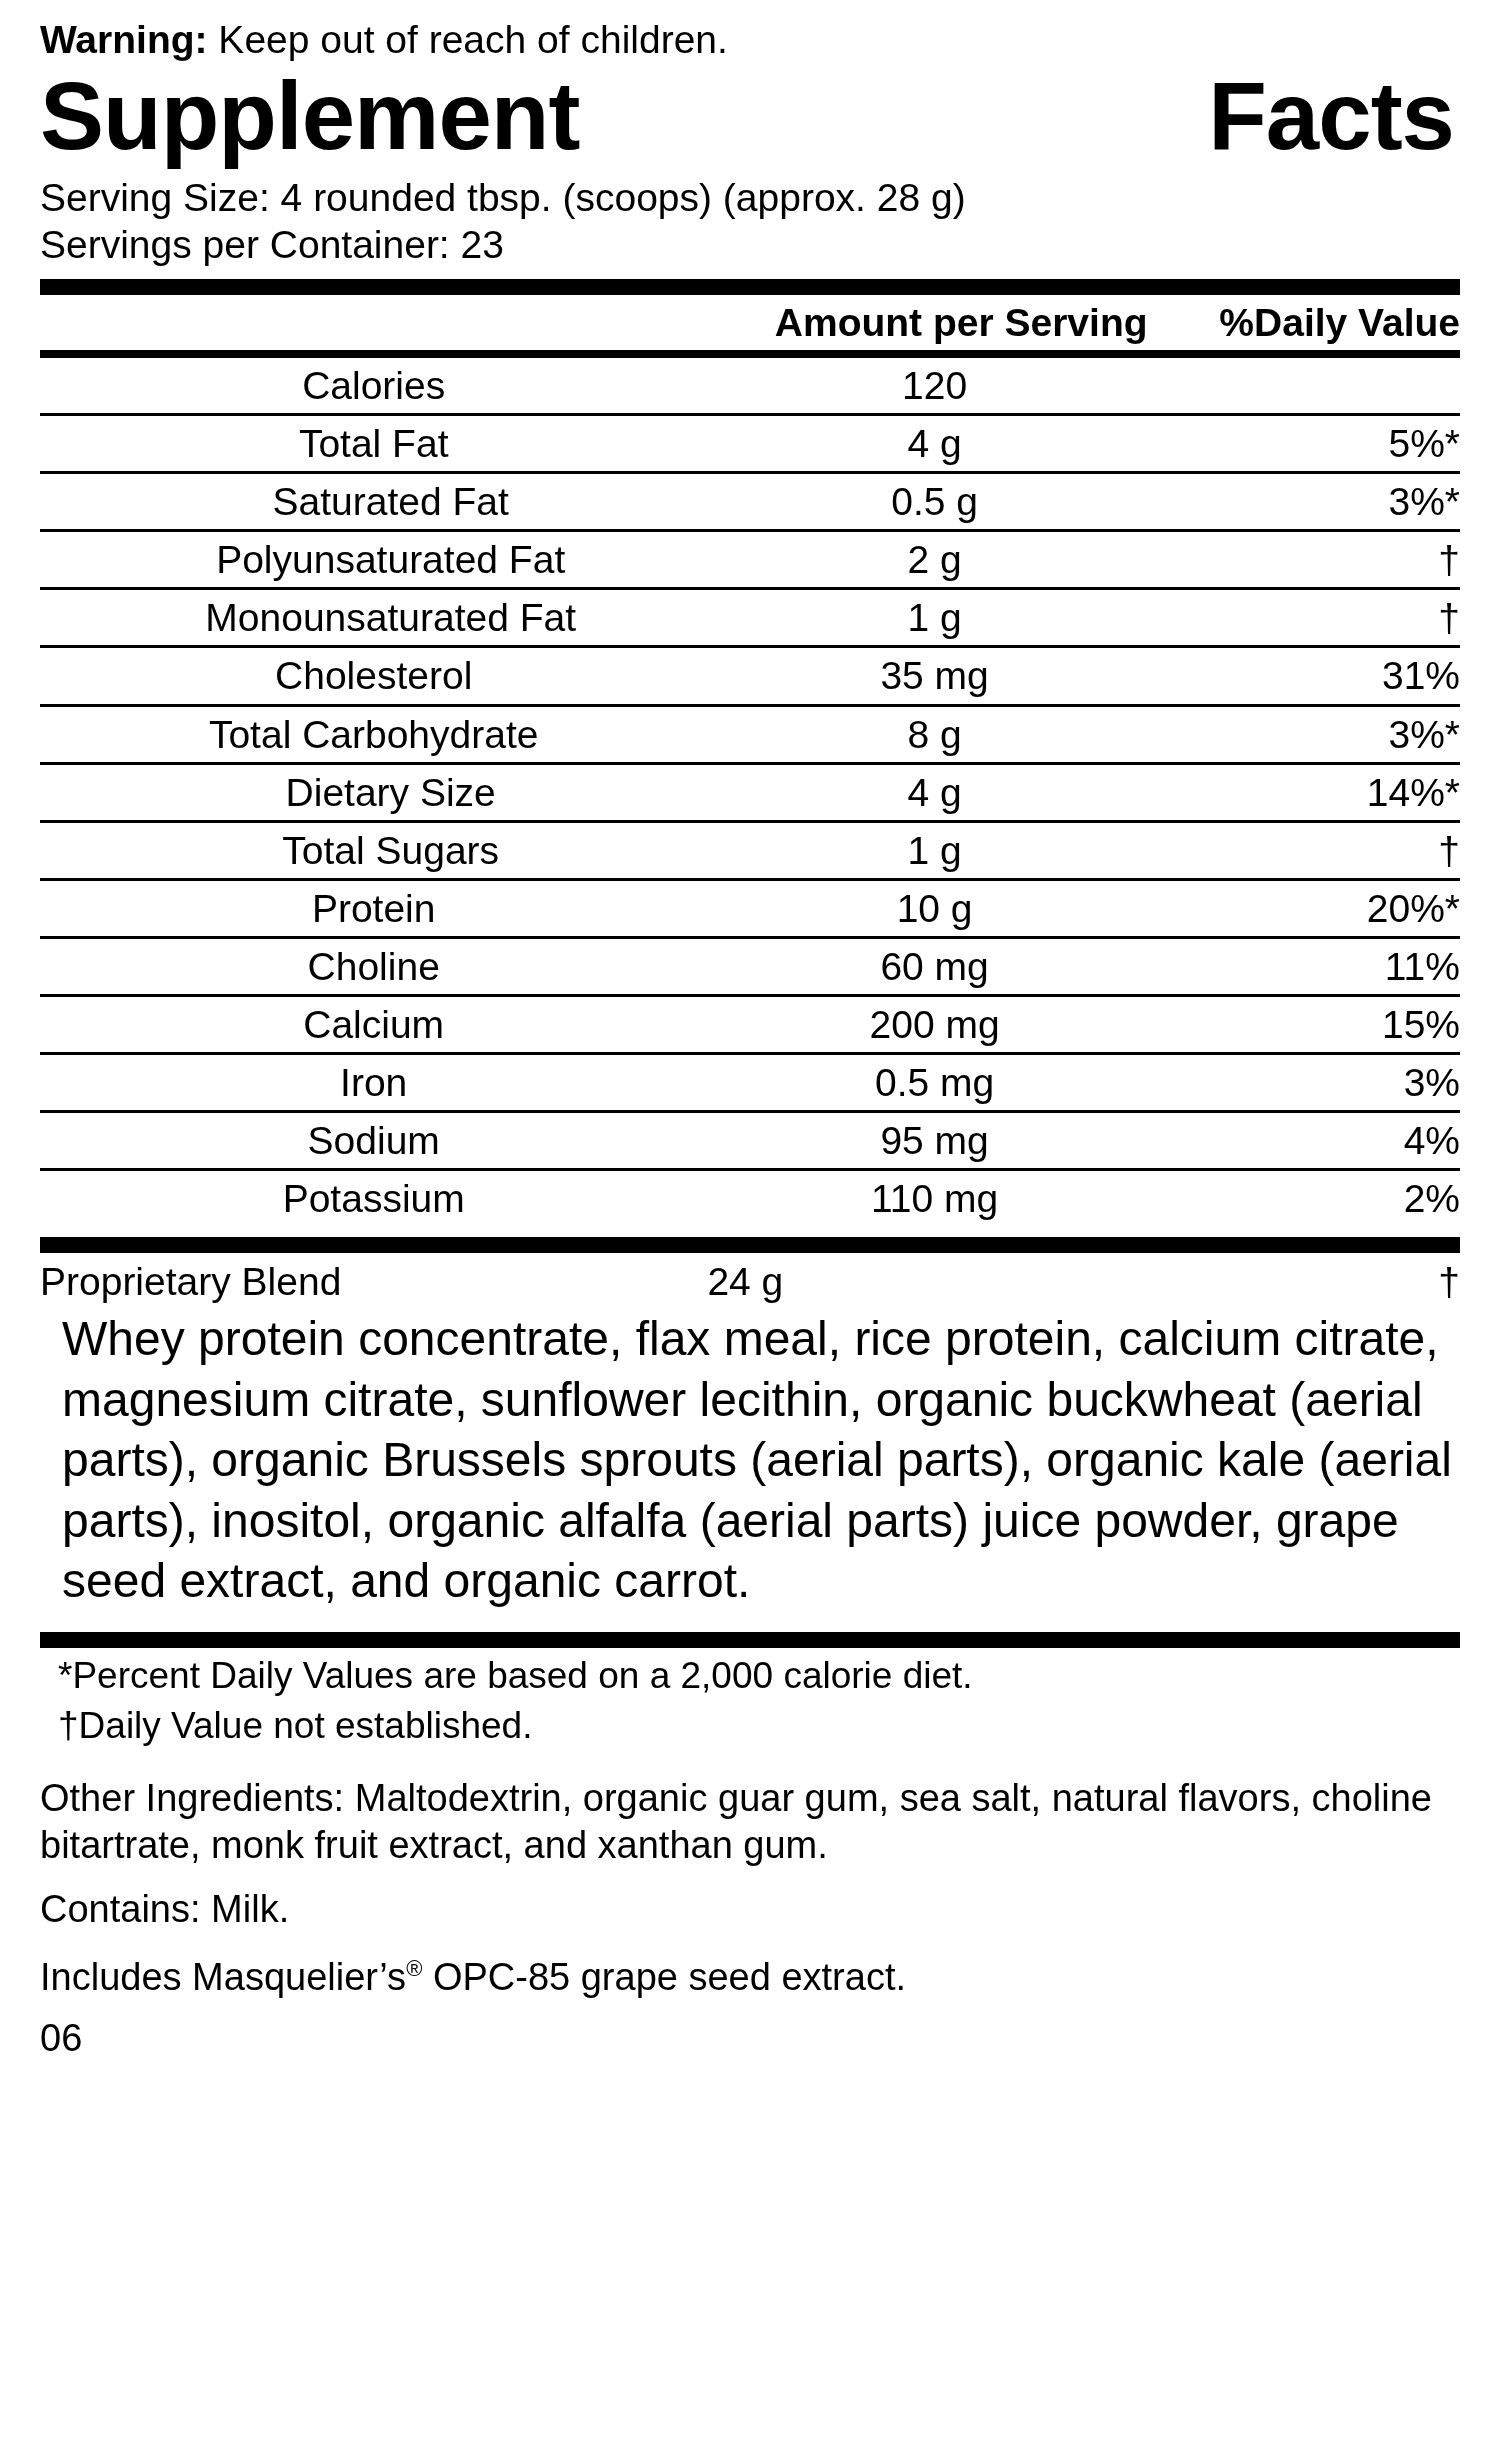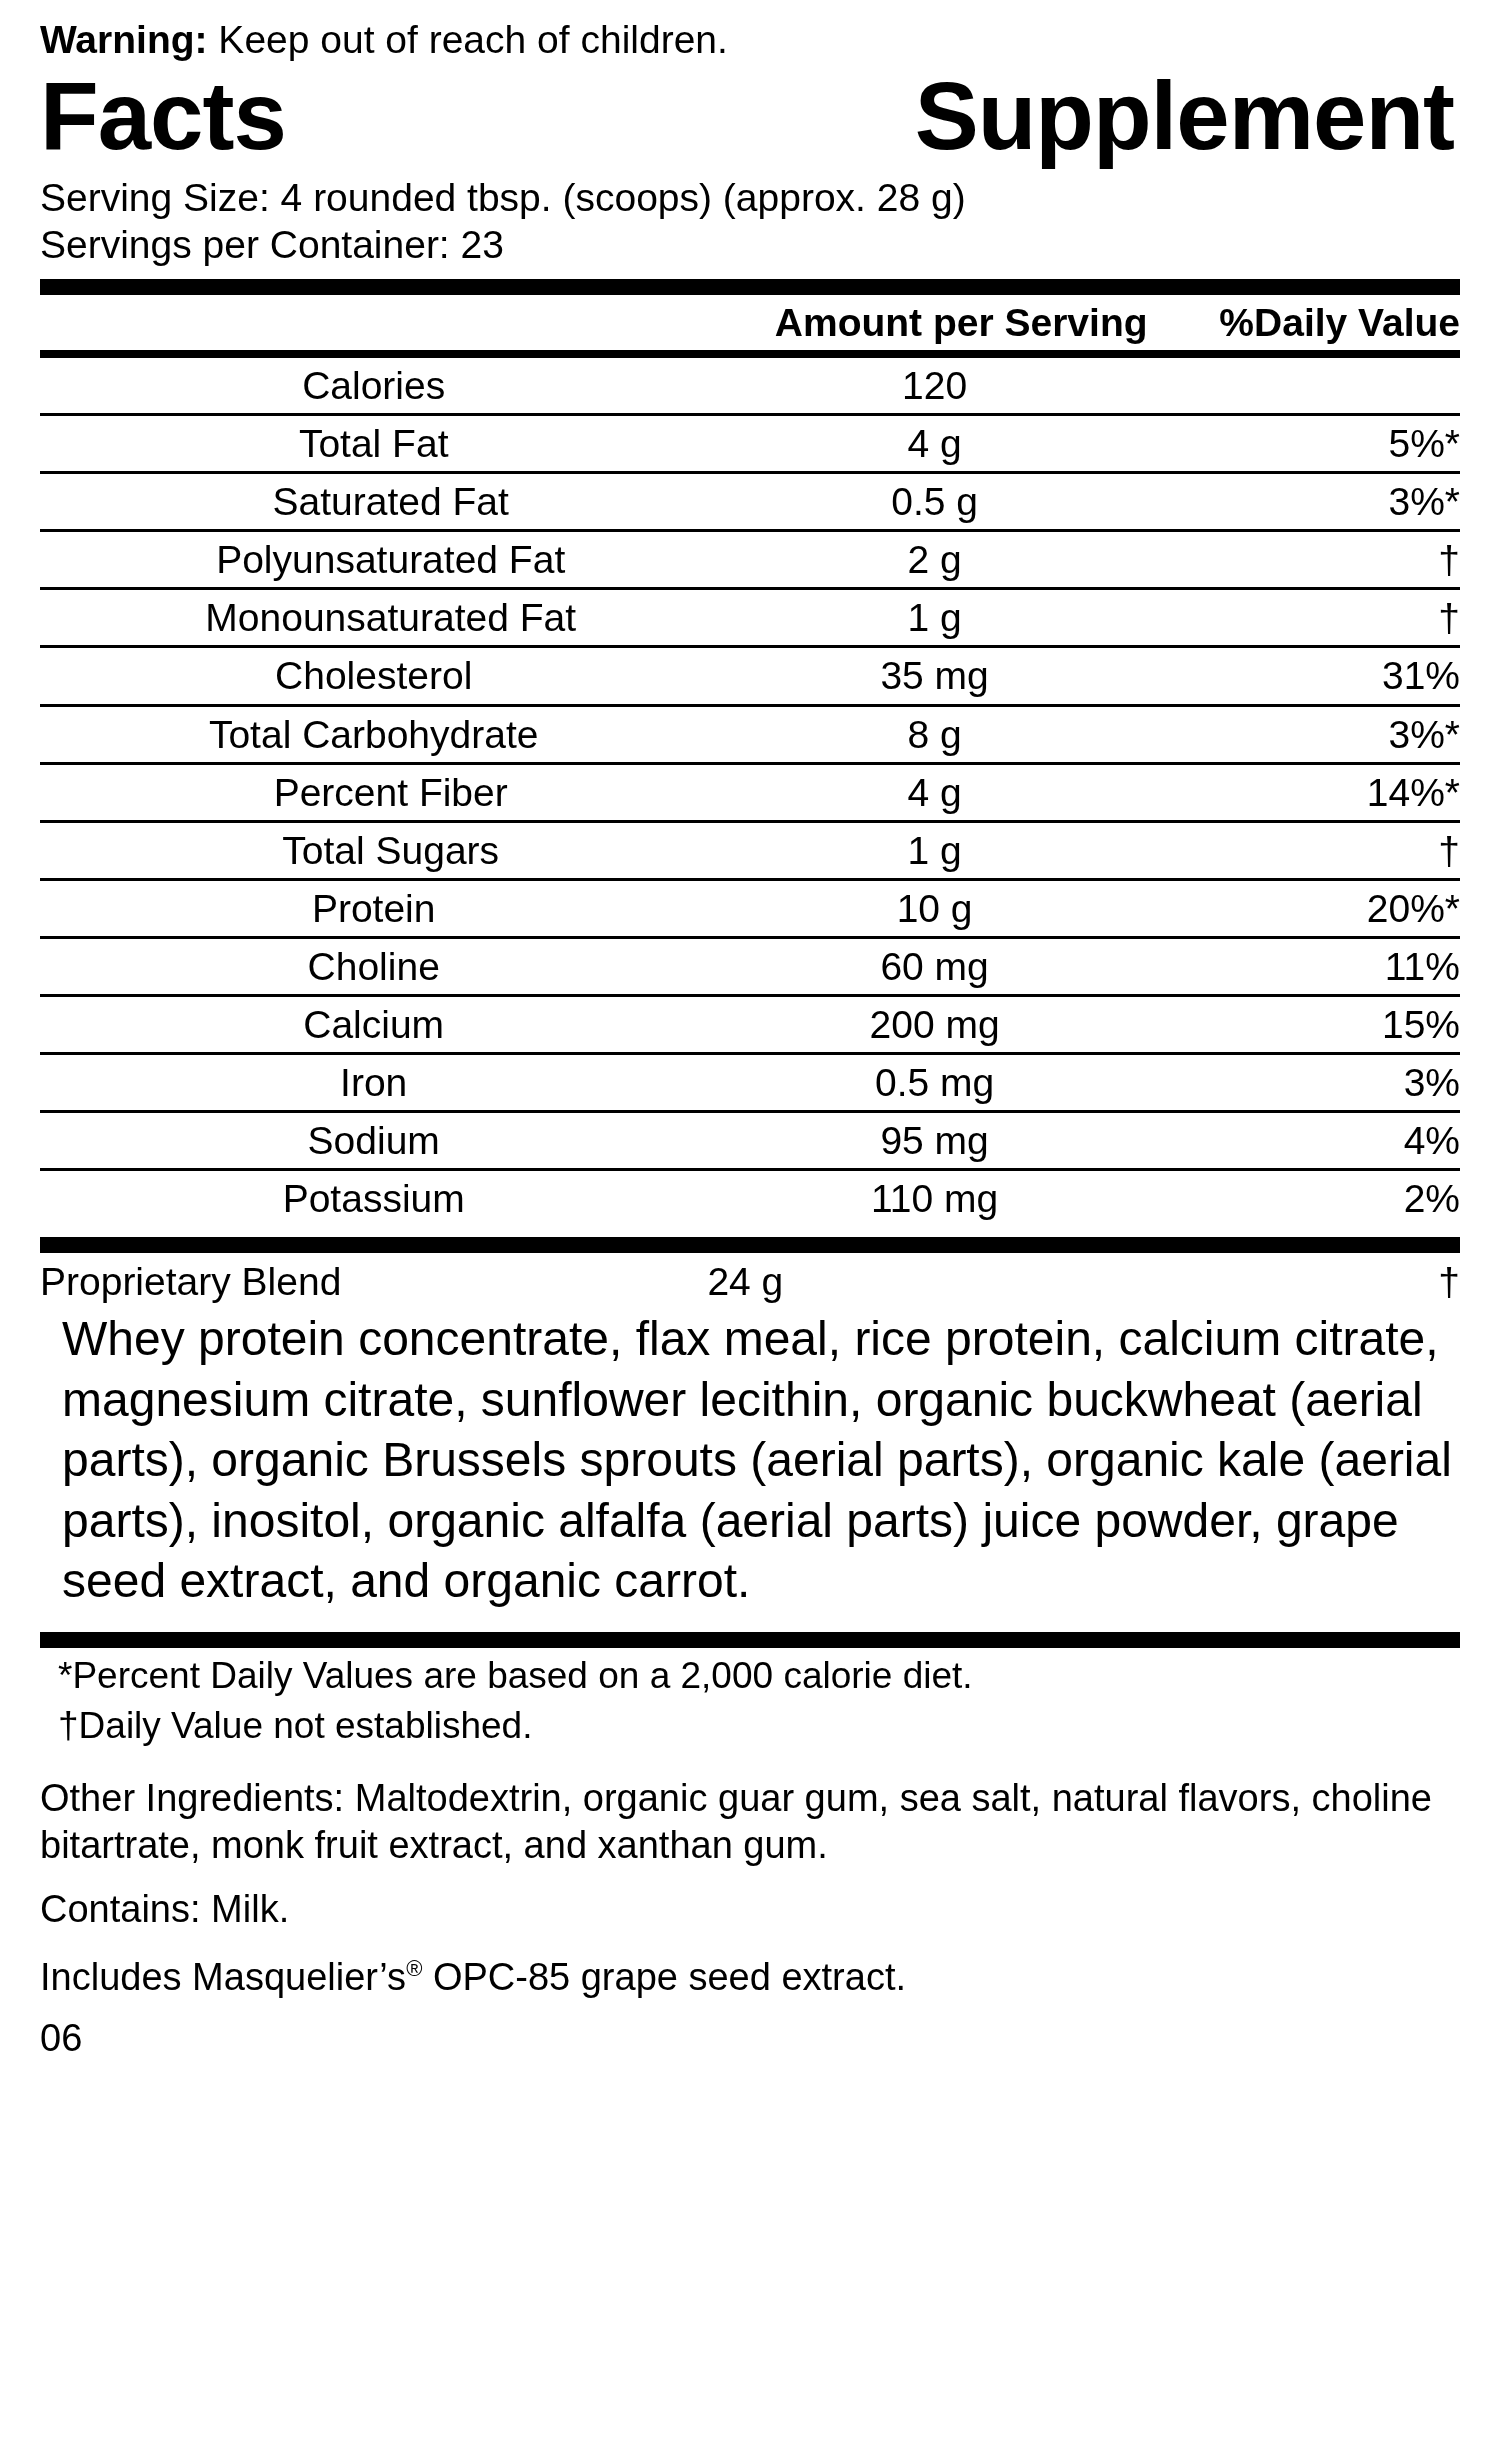--- a/index.html
+++ b/index.html
@@ -143,22 +143,22 @@
 </head>
 <body>
 
 <div class="panel">
 
   <div class="warning">
     <span class="w-bold">Warning:</span><span> Keep out of reach of children.</span>
   </div>
 
   <div class="title-row">
+    <span class="t-word">Supplement</span>
     <span class="t-word">Facts</span>
-    <span class="t-word">Supplement</span>
   </div>
 
   <div class="serving-block">
     <div class="serving-line">Serving Size: 4 rounded tbsp. (scoops) (approx. 28 g)</div>
     <div class="serving-line">Servings per Container: 23</div>
   </div>
 
   <div class="rule-thick"></div>
 
   <table class="facts">
@@ -204,21 +204,21 @@
         <td class="col-name">Cholesterol</td>
         <td class="col-amt">35 mg</td>
         <td class="col-dv">31%</td>
       </tr>
       <tr>
         <td class="col-name">Total Carbohydrate</td>
         <td class="col-amt">8 g</td>
         <td class="col-dv">3%*</td>
       </tr>
       <tr>
-        <td class="col-name indent-1">Percent Fiber</td>
+        <td class="col-name indent-1">Dietary Size</td>
         <td class="col-amt">4 g</td>
         <td class="col-dv">14%*</td>
       </tr>
       <tr>
         <td class="col-name indent-1">Total Sugars</td>
         <td class="col-amt">1 g</td>
         <td class="col-dv">†</td>
       </tr>
       <tr>
         <td class="col-name">Protein</td>

